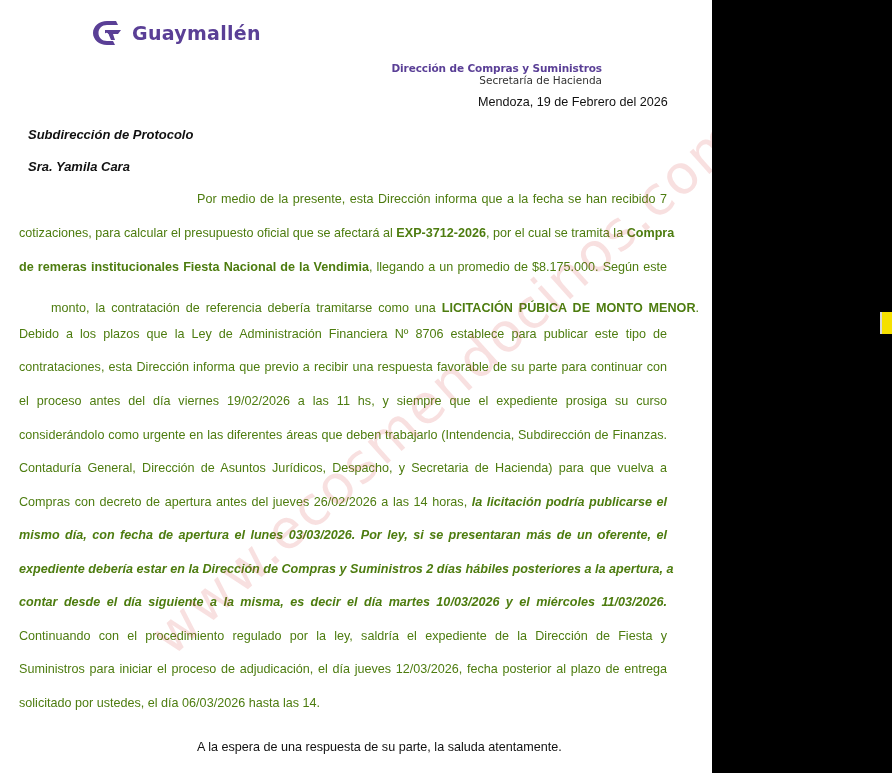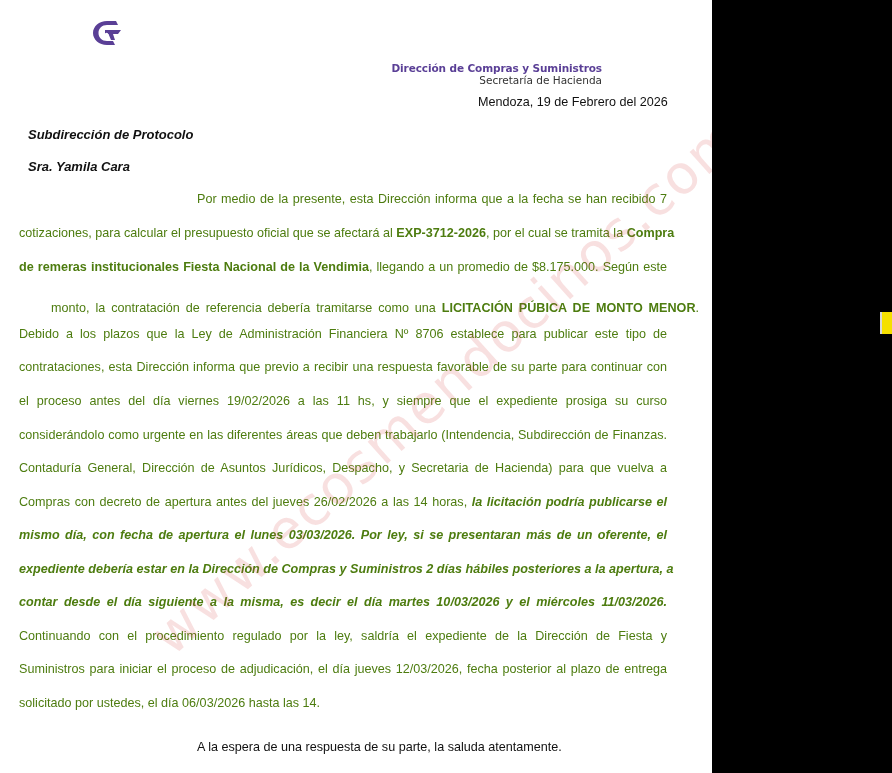--- a/index.html
+++ b/index.html
@@ -62,20 +62,21 @@
 <body>
 
 <div class="page">
 
   <div class="logo">
     <svg class="logo-icon" viewBox="0 0 32 28">
       <path d="M16 2 C8 2 2 7.5 2 14 C2 20.5 8 26 16 26 L24 26 L22 22 L16 22 C11 22 7.5 18.5 7.5 14 C7.5 9.5 11 6 16 6 L27 6 L25 2 Z" fill="#5a3f96"></path>
       <path d="M14 11 L30 11 L27 15 L22 15 L24 21 L20 21 L17.5 15 L14 15 Z" fill="#5a3f96"></path>
       <circle cx="15.5" cy="15.5" r="1.8" fill="#ffffff"></circle>
     </svg>
+    <span class="logo-text">Guaymallén</span>
   </div>
 
   <div class="dept">
     <div class="dept-line1">Dirección de Compras y Suministros</div>
     <div class="dept-line2">Secretaría de Hacienda</div>
   </div>
 
   <div class="doc-text date">Mendoza, 19 de Febrero del 2026</div>
   <div class="doc-text recipient" style="top:127px">Subdirección de Protocolo</div>
   <div class="doc-text recipient" style="top:159px">Sra. Yamila Cara</div>

